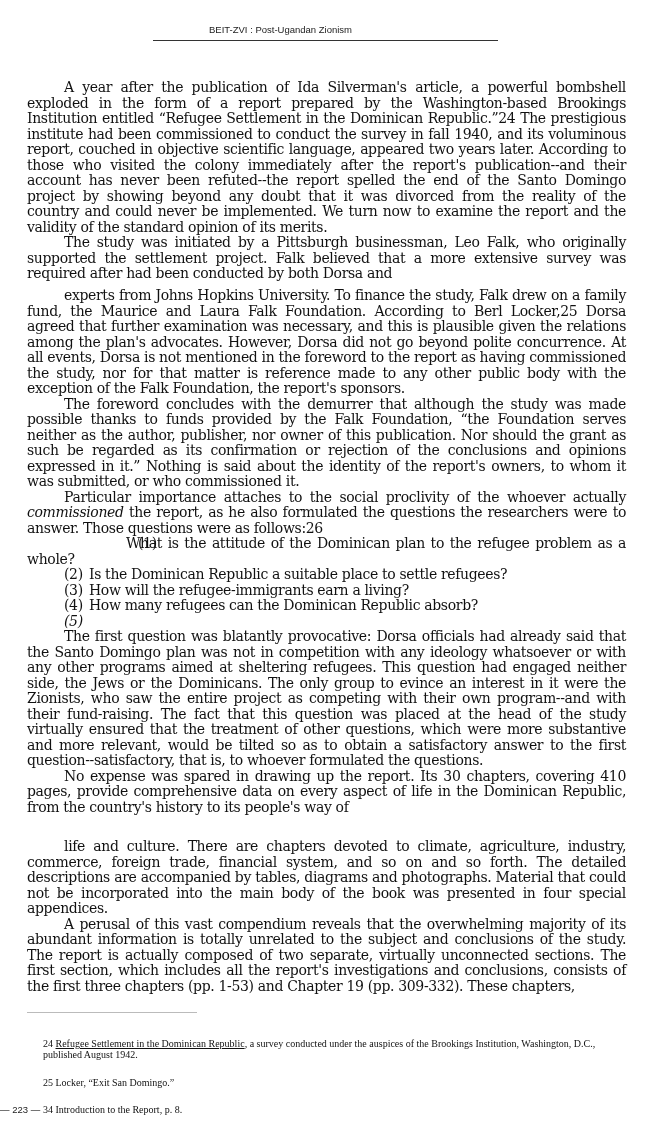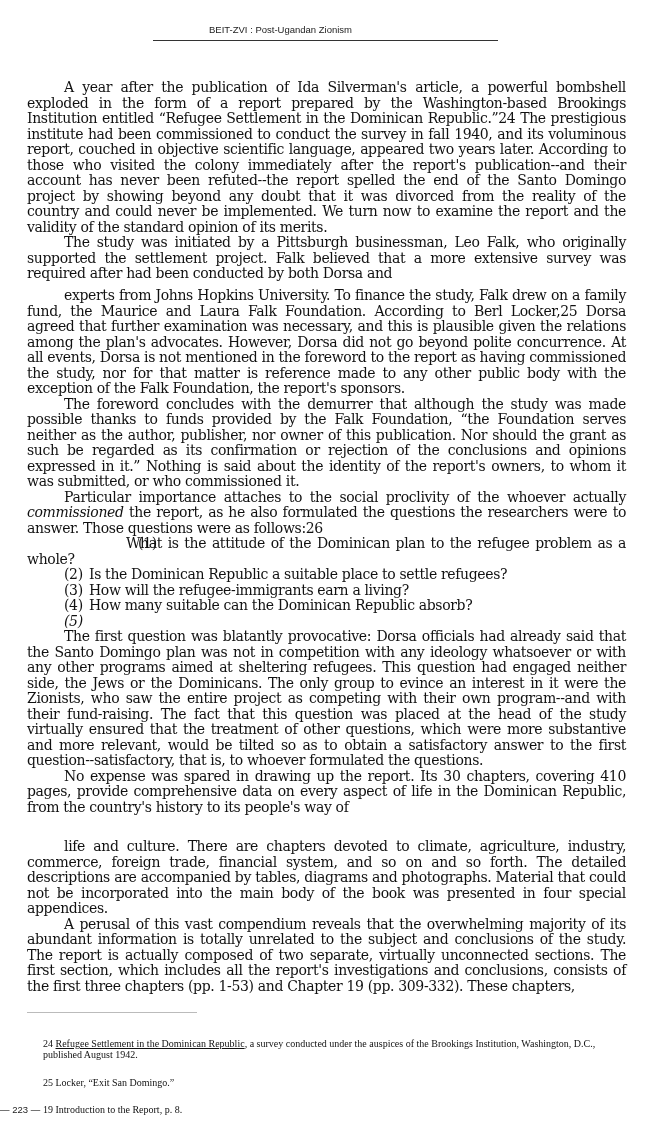--- a/index.html
+++ b/index.html
@@ -125,35 +125,35 @@
   <div class="qitem">
       <span class="qnum">(2)</span>
       <span class="qtext">Is the Dominican Republic a suitable place to settle refugees?</span>
     </div>
   <div class="qitem">
       <span class="qnum">(3)</span>
       <span class="qtext">How will the refugee-immigrants earn a living?</span>
     </div>
   <div class="qitem">
       <span class="qnum">(4)</span>
-      <span class="qtext">How many suitable can the Dominican Republic absorb?</span>
+      <span class="qtext">How many refugees can the Dominican Republic absorb?</span>
     </div>
   <div class="qitem">
       <em class="qnum">(5)</em>
     </div>
 
   <p>The first question was blatantly provocative: Dorsa officials had already said that the Santo Domingo plan was not in competition with any ideology whatsoever or with any other programs aimed at sheltering refugees. This question had engaged neither side, the Jews or the Dominicans. The only group to evince an interest in it were the Zionists, who saw the entire project as competing with their own program--and with their fund-raising. The fact that this question was placed at the head of the study virtually ensured that the treatment of other questions, which were more substantive and more relevant, would be tilted so as to obtain a satisfactory answer to the first question--satisfactory, that is, to whoever formulated the questions.</p>
   <p>No expense was spared in drawing up the report. Its 30 chapters, covering 410 pages, provide comprehensive data on every aspect of life in the Dominican Republic, from the country's history to its people's way of</p>
 </div>
 
 <div class="body-text block3">
   <p>life and culture. There are chapters devoted to climate, agriculture, industry, commerce, foreign trade, financial system, and so on and so forth. The detailed descriptions are accompanied by tables, diagrams and photographs. Material that could not be incorporated into the main body of the book was presented in four special appendices.</p>
   <p>A perusal of this vast compendium reveals that the overwhelming majority of its abundant information is totally unrelated to the subject and conclusions of the study. The report is actually composed of two separate, virtually unconnected sections. The first section, which includes all the report's investigations and conclusions, consists of the first three chapters (pp. 1-53) and Chapter 19 (pp. 309-332). These chapters,</p>
 </div>
 
 <div class="footnote-rule"></div>
 <div class="footnotes">
   <p class="fn"><span>24</span> <span class="u">Refugee Settlement in the Dominican Republic</span><span>, a survey conducted under the auspices of the Brookings Institution, Washington, D.C., published August 1942.</span></p>
   <p class="fn"><span>25</span> <span>Locker, “Exit San Domingo.”</span></p>
-  <p class="fn"><span>19</span> <span>Introduction to the Report, p. 8.</span></p>
+  <p class="fn"><span>34</span> <span>Introduction to the Report, p. 8.</span></p>
 </div>
 
 <div class="page-number">—   223   —</div>
 
 </body></html>

